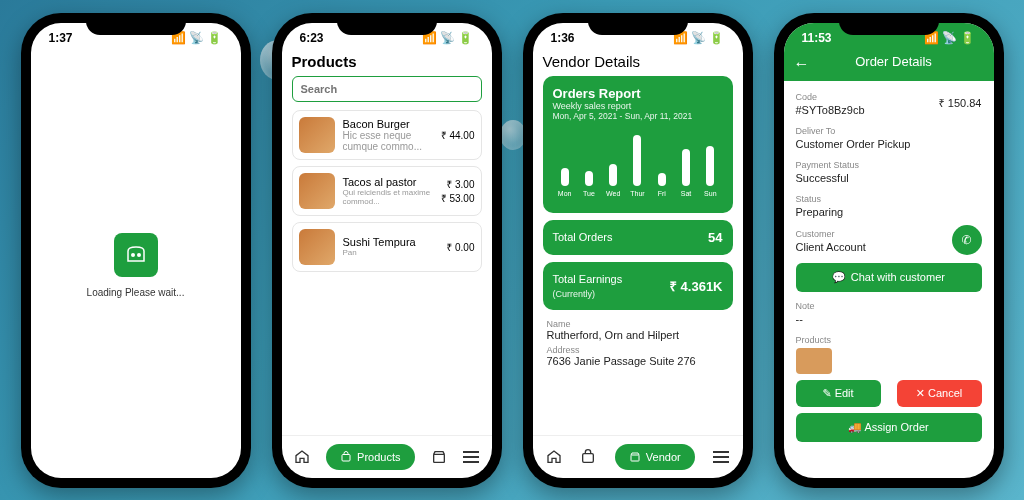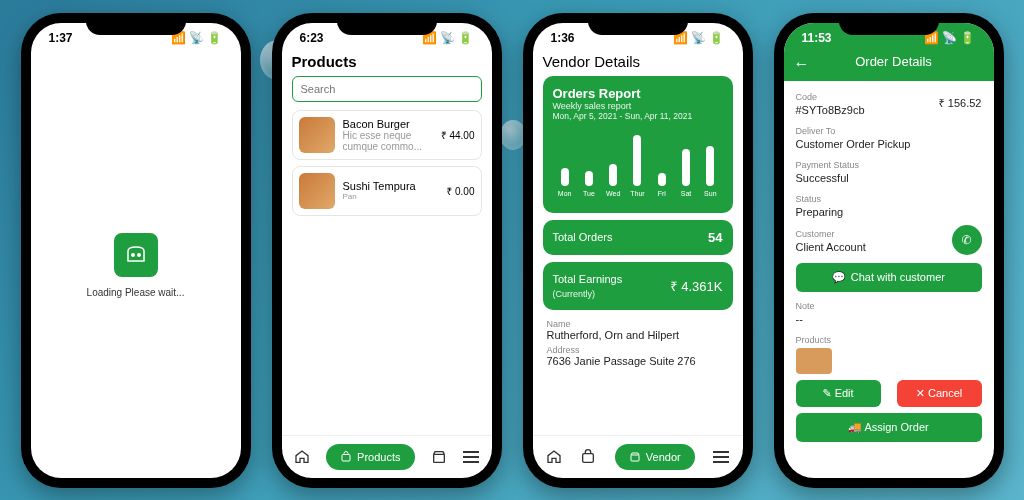--- a/index.html
+++ b/index.html
@@ -58,29 +58,37 @@
 
 <div class="phone">
     <div class="notch"></div>
     <div class="screen">
   <div class="status">
         <span>6:23</span>
     <span class="siglets">📶 📡 🔋</span>
       </div>
   <div class="content">
     <div style="font-size:15px;font-weight:700;margin-bottom:6px">Products</div>
-    <input style="width: 100%; border: 1.5px solid rgb(30, 158, 62); border-radius: 6px; padding: 6px 8px; font-size: 11px; margin-bottom: 8px; outline: none;" placeholder="Search">
+    <input style="width: 100%; border: 1.5px solid rgb(30, 158, 62); border-radius: 6px; padding: 6px 8px; font-size: 11px; margin-bottom: 8px; outline: none; font-weight: bold;" placeholder="Search">
     <div id="prod-list">
           <div class="prod">
             <div style="width:36px;height:36px;border-radius:6px;background:linear-gradient(135deg,#c97a3a,#e0a86a)"></div>
             <div style="flex:1">
               <div style="font-size:11px;font-weight:500">Bacon Burger</div>
               <div style="font-size:10px;color:#999">Hic esse neque cumque commo...</div>
             </div>
             <div style="text-align:right;font-size:10px;font-weight:500">₹ 44.00</div>
+          </div>
+          <div class="prod">
+            <div style="width:36px;height:36px;border-radius:6px;background:linear-gradient(135deg,#c97a3a,#e0a86a)"></div>
+            <div style="flex:1">
+              <div style="font-size:11px;font-weight:500">Tacos al pastor</div>
+              <div style="font-size:8px;color:#999">Qui reiciendis et maxime commod...</div>
+            </div>
+            <div style="text-align:right;font-size:10px;font-weight:500">₹ 3.00<br>₹ 53.00</div>
           </div>
           <div class="prod">
             <div style="width:36px;height:36px;border-radius:6px;background:linear-gradient(135deg,#c97a3a,#e0a86a)"></div>
             <div style="flex:1">
               <div style="font-size:11px;font-weight:500">Sushi Tempura</div>
               <div style="font-size:8px;color:#999">Pan</div>
             </div>
             <div style="text-align:right;font-size:10px;font-weight:500">₹ 0.00</div>
           </div>
         </div>
@@ -156,21 +164,21 @@
               <div style="font-size:7px">Sun</div>
             </div>
           </div>
     </div>
     <div class="card row">
       <span style="font-size:11px">Total Orders</span>
       <span style="font-size:13px;font-weight:600">54</span>
     </div>
     <div class="card row">
       <span><span style="font-size:11px">Total Earnings</span><br><span style="font-size:9px;opacity:.9">(Currently)</span></span>
-      <span style="font-size:13px;font-weight:400">₹ 4.361K</span>
+      <span style="font-size:13px;font-weight:700">₹ 4.361K</span>
     </div>
     <div style="padding:2px 4px">
       <div class="lbl">Name</div>
       <div class="val">Rutherford, Orn and Hilpert</div>
       <div class="lbl" style="margin-top:4px">Address</div>
       <div class="val">7636 Janie Passage Suite 276</div>
     </div>
   </div>
   <div class="navbar">
     <span>
@@ -207,21 +215,21 @@
         <span>11:53</span>
     <span class="siglets">📶 📡 🔋</span>
       </div>
   <div style="background:#1e9e3e;color:#fff;display:flex;align-items:center;padding:6px 10px 10px;gap:10px">
     <span style="font-size:16px">←</span>
     <span style="flex:1;text-align:center;font-size:13px;font-weight:500;margin-left:-16px">Order Details</span>
   </div>
   <div class="content" style="padding:8px 12px">
     <div class="row">
           <span><span class="lbl">Code</span><br><span class="val">#SYTo8Bz9cb</span></span>
-      <span class="val">₹ 156.52</span>
+      <span class="val">₹ 150.84</span>
         </div>
     <div style="margin-top:6px"><span class="lbl">Deliver To</span><br><span class="val">Customer Order Pickup</span></div>
     <div style="margin-top:6px"><span class="lbl">Payment Status</span><br><span class="val green" style="font-weight:500">Successful</span></div>
     <div style="margin-top:6px"><span class="lbl">Status</span><br><span class="val">Preparing</span></div>
     <div class="row" style="margin-top:6px">
       <span><span class="lbl">Customer</span><br><span class="val">Client Account</span></span>
       <span style="background:#1e9e3e;width:30px;height:30px;border-radius:15px;display:flex;align-items:center;justify-content:center;color:#fff">✆</span>
     </div>
     <div style="background:#1e9e3e;color:#fff;text-align:center;padding:8px;border-radius:6px;font-size:11px;margin-top:8px;display:flex;align-items:center;justify-content:center;gap:5px">💬 <span>Chat with customer</span></div>
     <div style="margin-top:6px"><span class="lbl">Note</span><br><span class="val">--</span></div>

